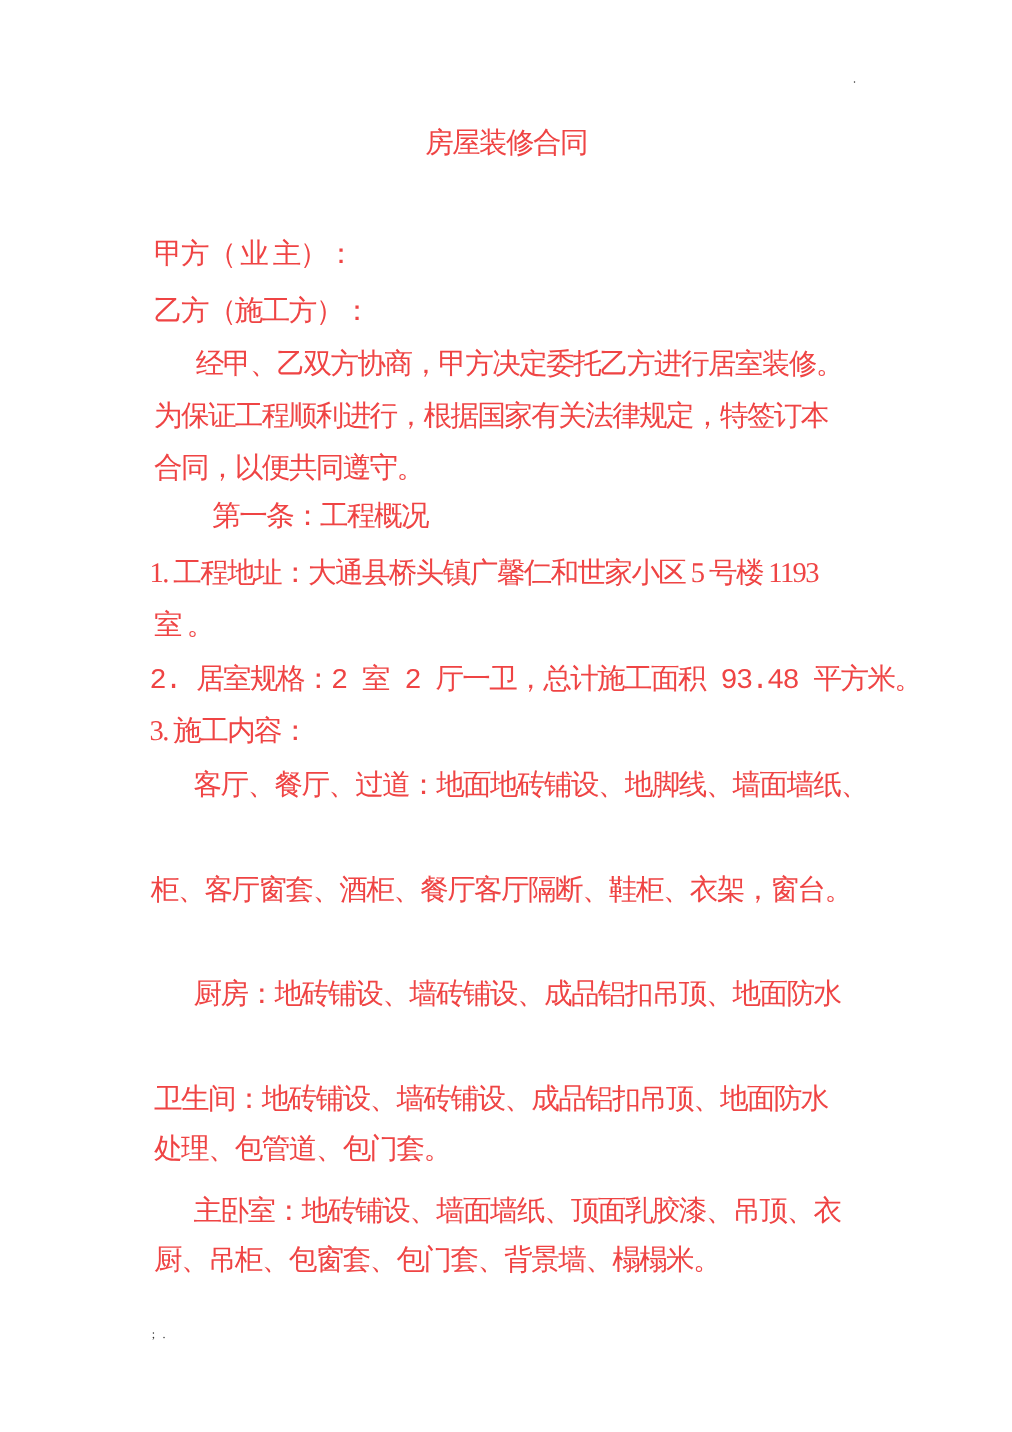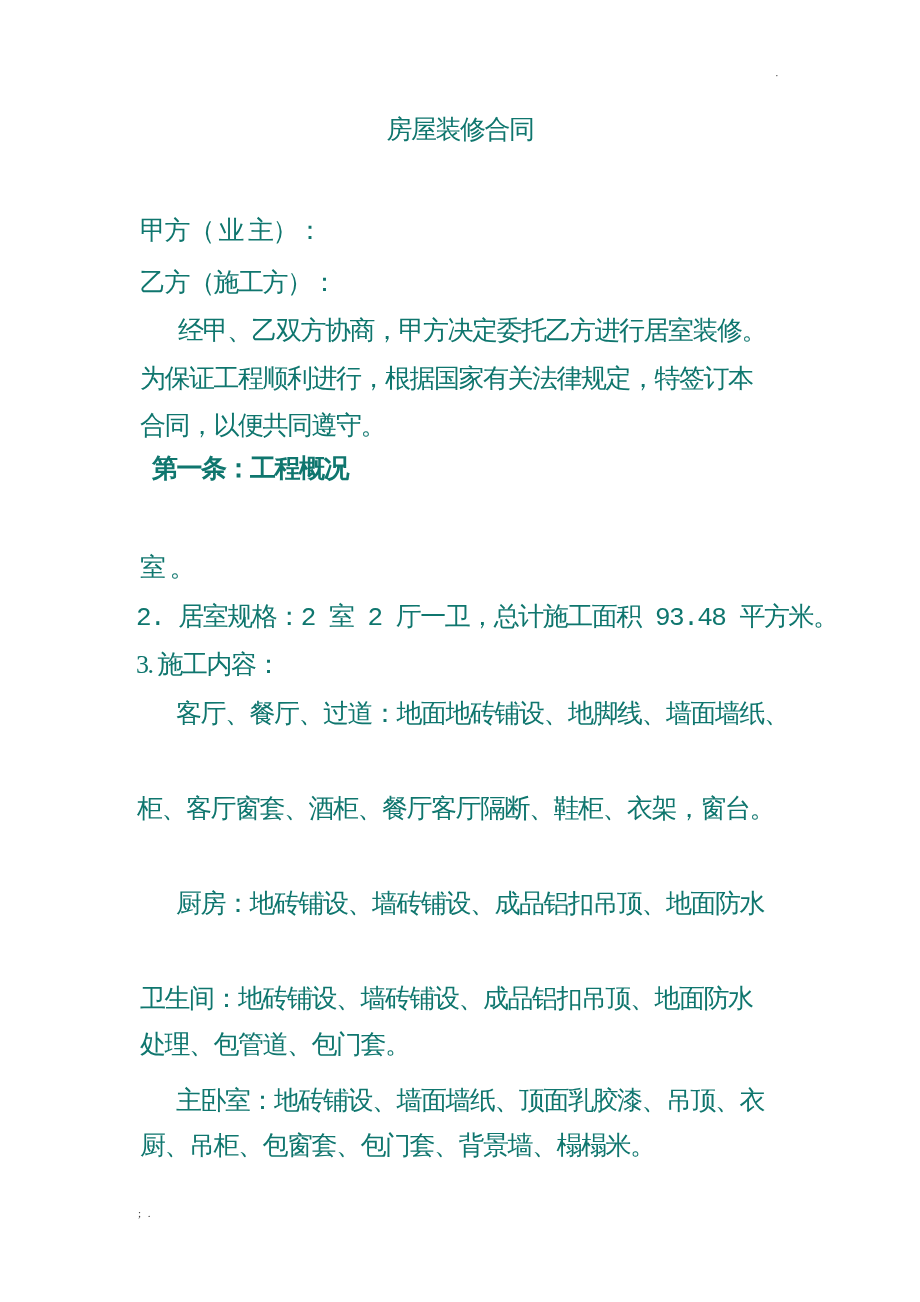--- a/index.html
+++ b/index.html
@@ -15,29 +15,29 @@
     overflow: hidden;
     font-family: "Liberation Serif", "DejaVu Serif", serif;
     color: #1a1a1a;
   }
   .line {
     position: absolute;
     font-size: 26px;
     line-height: 34px;
     letter-spacing: -1.5px;
     white-space: pre;
-    color: #0f766e;
+    color: #ef4444;
   }
   .title {
     left: 140px;
     top: 113px;
     width: 640px;
     text-align: center;
   }
-  .bold { font-weight: bold; }
+  .bold { font-weight: normal; margin-left: 41px; }
   .stray {
     position: absolute;
     font-size: 11px;
     line-height: 11px;
     letter-spacing: 2px;
     color: #333333;
     white-space: pre;
   }
 </style>
 </head>
@@ -47,25 +47,26 @@
 
   <span class="stray" style="left:775px; top:70px;">·</span>
 
   <div class="line title">房屋装修合同</div>
 
   <div class="line" style="left:140px; top:214px;">甲方（ 业 主）：</div>
 
   <div class="line" style="left:140px; top:266px;">乙方（施工方）：</div>
 
   <div class="line" style="left:178px; top:314px;">经甲、乙双方协商，甲方决定委托乙方进行居室装修。</div>
-  <div class="line" style="left:140px; top:362px;">为保证工程顺利进行，根据国家有关法律规定，特签订本</div>
+  <div class="line" style="left:140px; top:362px;font-family:Liberation Mono, monospace;">为保证工程顺利进行，根据国家有关法律规定，特签订本</div>
   <div class="line" style="left:140px; top:409px;">合同，以便共同遵守。</div>
 
   <div class="line bold" style="left:152px; top:452px;">第一条：工程概况</div>
 
+  <div class="line" style="left:136px; top:504px;">1. 工程地址：大通县桥头镇广馨仁和世家小区 5 号楼 1193</div>
   <div class="line" style="left:140px; top:551px;">室 。</div>
 
   <div class="line" style="left:136px; top:601px;font-family:Liberation Mono, monospace;">2. 居室规格：2 室 2 厅一卫，总计施工面积 93.48 平方米。</div>
 
   <div class="line" style="left:136px; top:648px;">3. 施工内容：</div>
 
   <div class="line" style="left:176px; top:697px;">客厅、餐厅、过道：地面地砖铺设、地脚线、墙面墙纸、</div>
   <div class="line" style="left:137px; top:792px;">柜、客厅窗套、酒柜、餐厅客厅隔断、鞋柜、衣架，窗台。</div>
 
   <div class="line" style="left:176px; top:887px;">厨房：地砖铺设、墙砖铺设、成品铝扣吊顶、地面防水</div>

